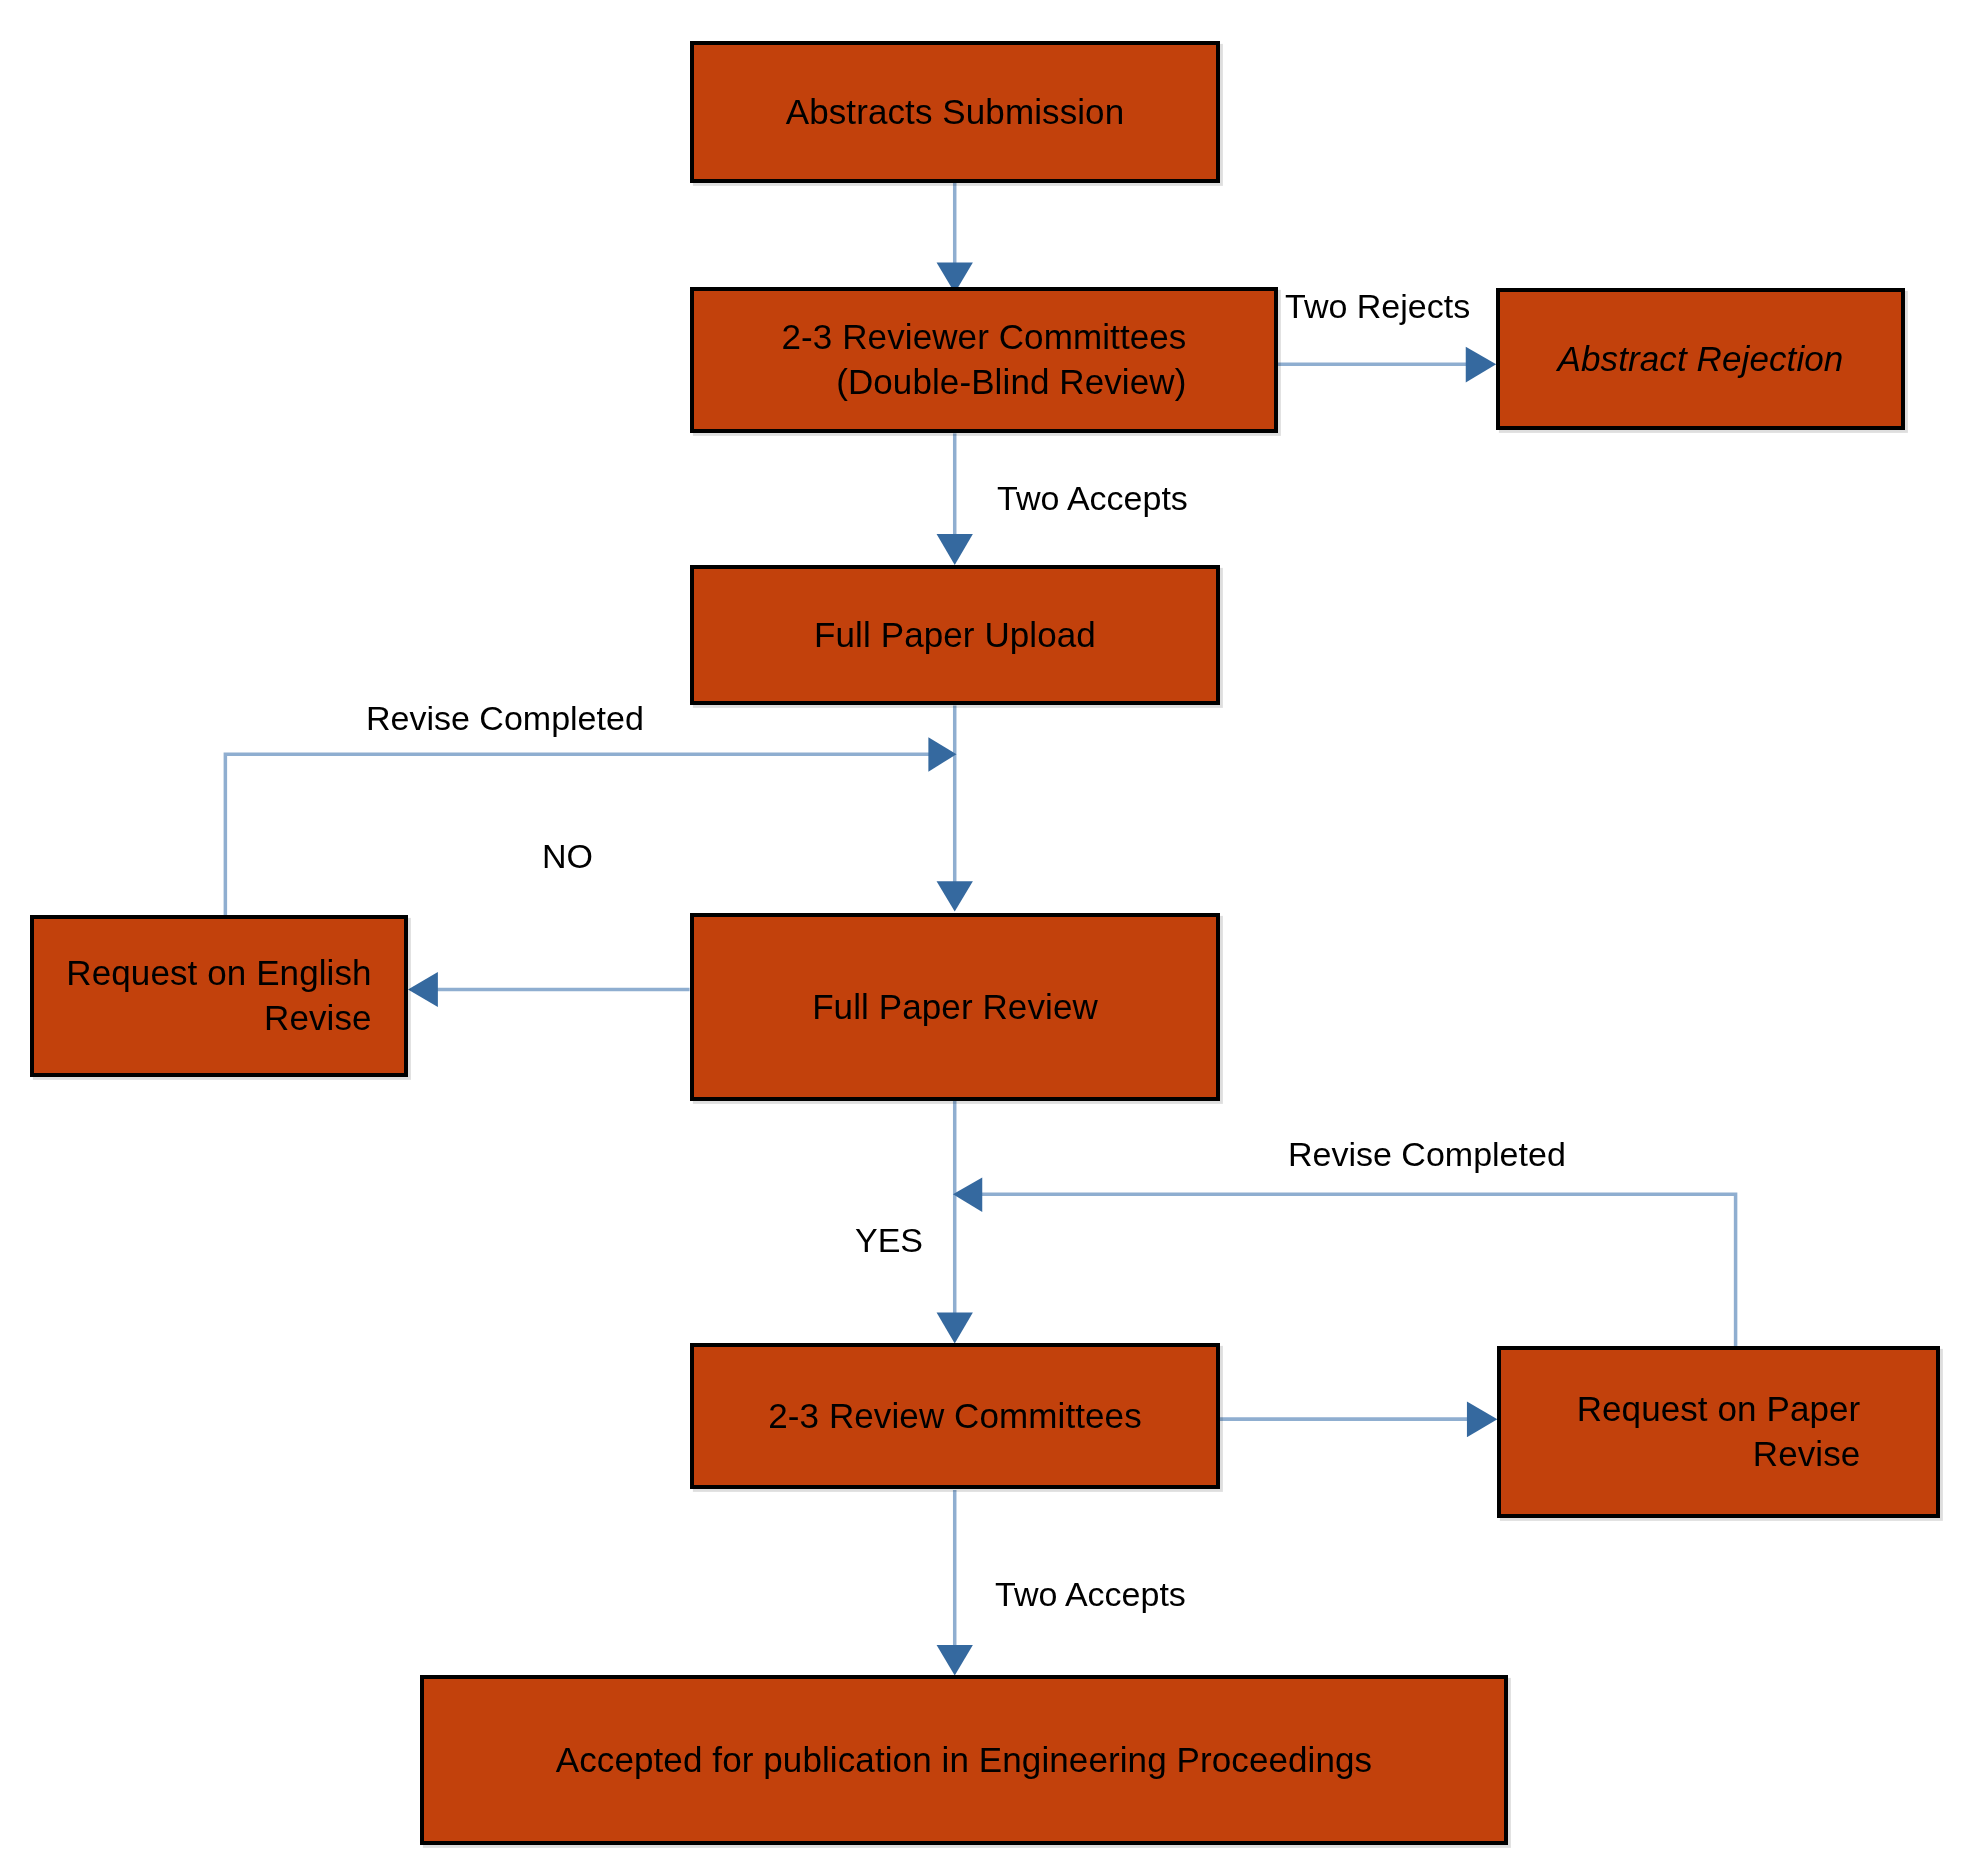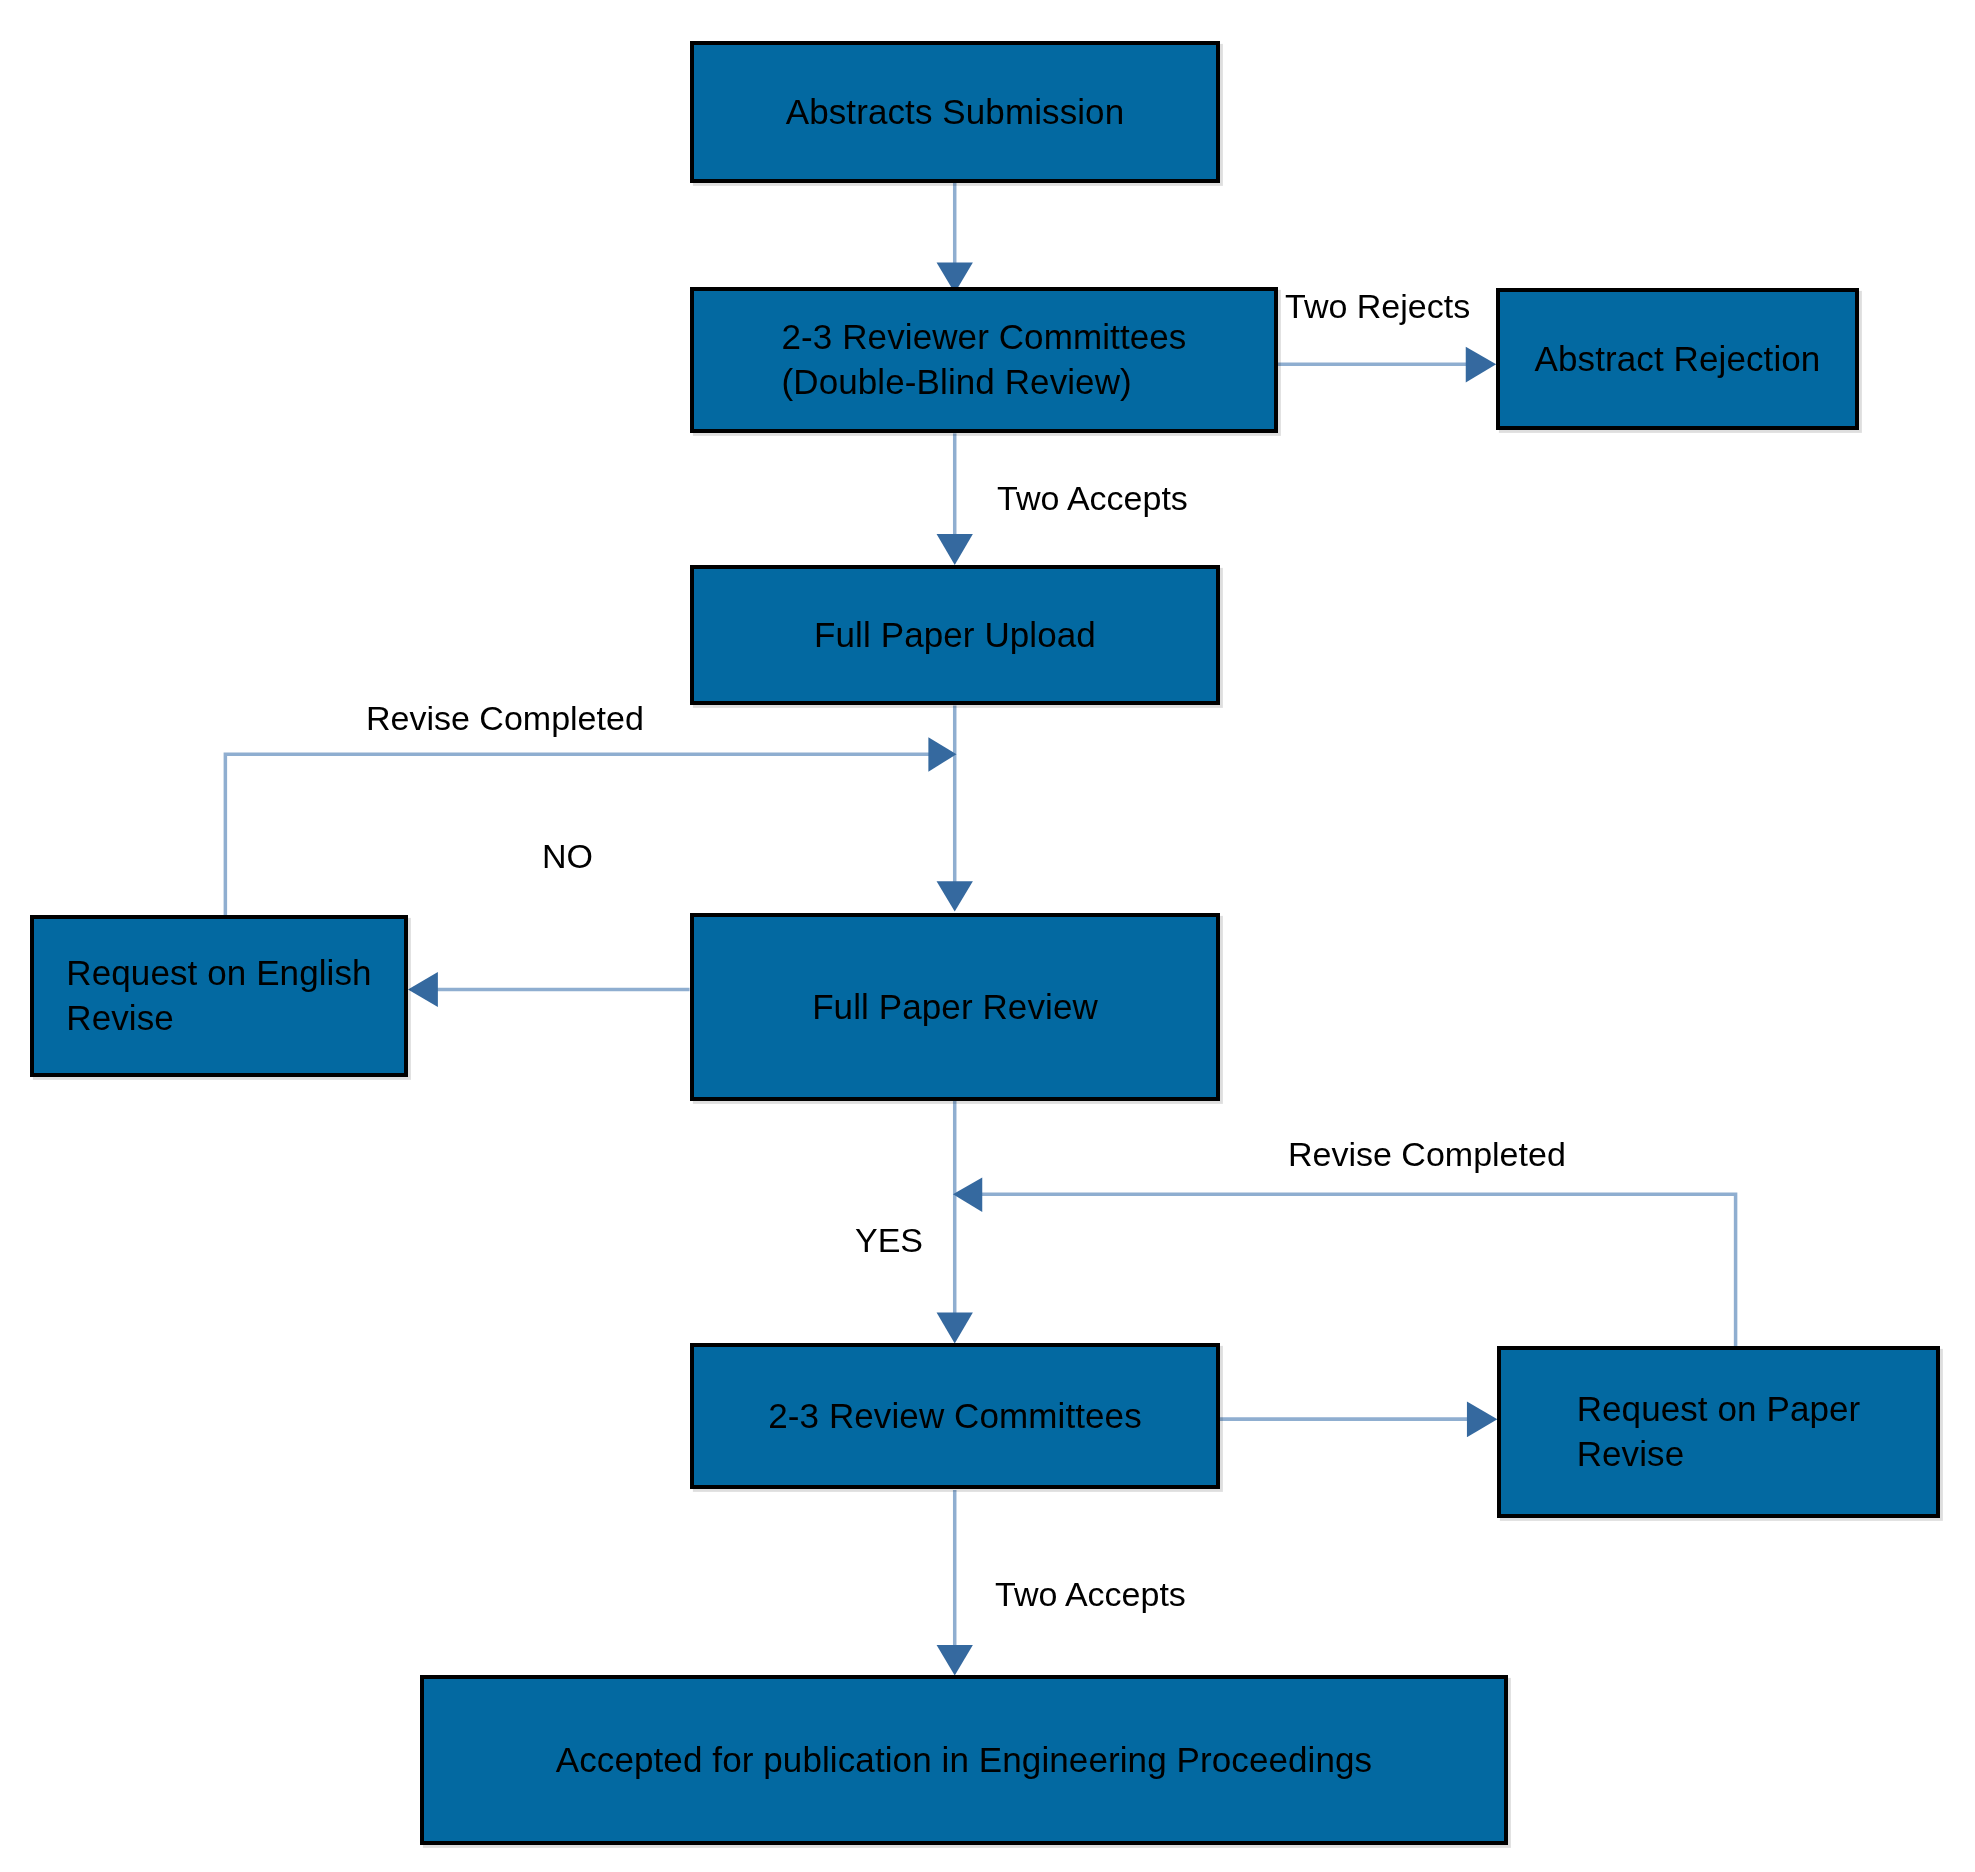--- a/index.html
+++ b/index.html
@@ -14,26 +14,26 @@
   #canvas {
     position: relative;
     width: 1975px;
     height: 1873px;
     background: #ffffff;
     overflow: hidden;
   }
   .node {
     position: absolute;
     box-sizing: border-box;
-    background: #0369a1;
+    background: #c2410c;
     border: 4.1px solid #000000;
     display: flex;
     align-items: center;
     justify-content: center;
-    text-align: left;
+    text-align: right;
     color: #000000;
     font-size: 35px;
     line-height: 1.28;
     letter-spacing: 0.1px;
     font-family: "Liberation Sans", sans-serif;
     box-shadow: 2.9px 2.9px 0 0 rgba(0,0,0,0.13);
   }
   .node .node-label {
     display: block;
     padding: 0 10.5px;
@@ -105,21 +105,21 @@
 
   <div class="node" style="left:690px; top:41px; width:530px; height:142px;">
     <span class="node-label">Abstracts Submission</span>
   </div>
 
   <div class="node" style="left:690px; top:287px; width:588px; height:146px;">
     <span class="node-label">2-3 Reviewer Committees
 (Double-Blind Review)</span>
   </div>
 
-  <div class="node" style="left:1496px; top:288px; width:363px; height:142px;">
+  <div class="node" style="left:1496px; top:288px; width:409px; height:142px;font-style:italic;">
     <span class="node-label">Abstract Rejection</span>
   </div>
 
   <div class="node" style="left:690px; top:565px; width:530px; height:140px;">
     <span class="node-label">Full Paper Upload</span>
   </div>
 
   <div class="node" style="left:30px; top:915px; width:378px; height:162px;">
     <span class="node-label">Request on English
 Revise</span>

